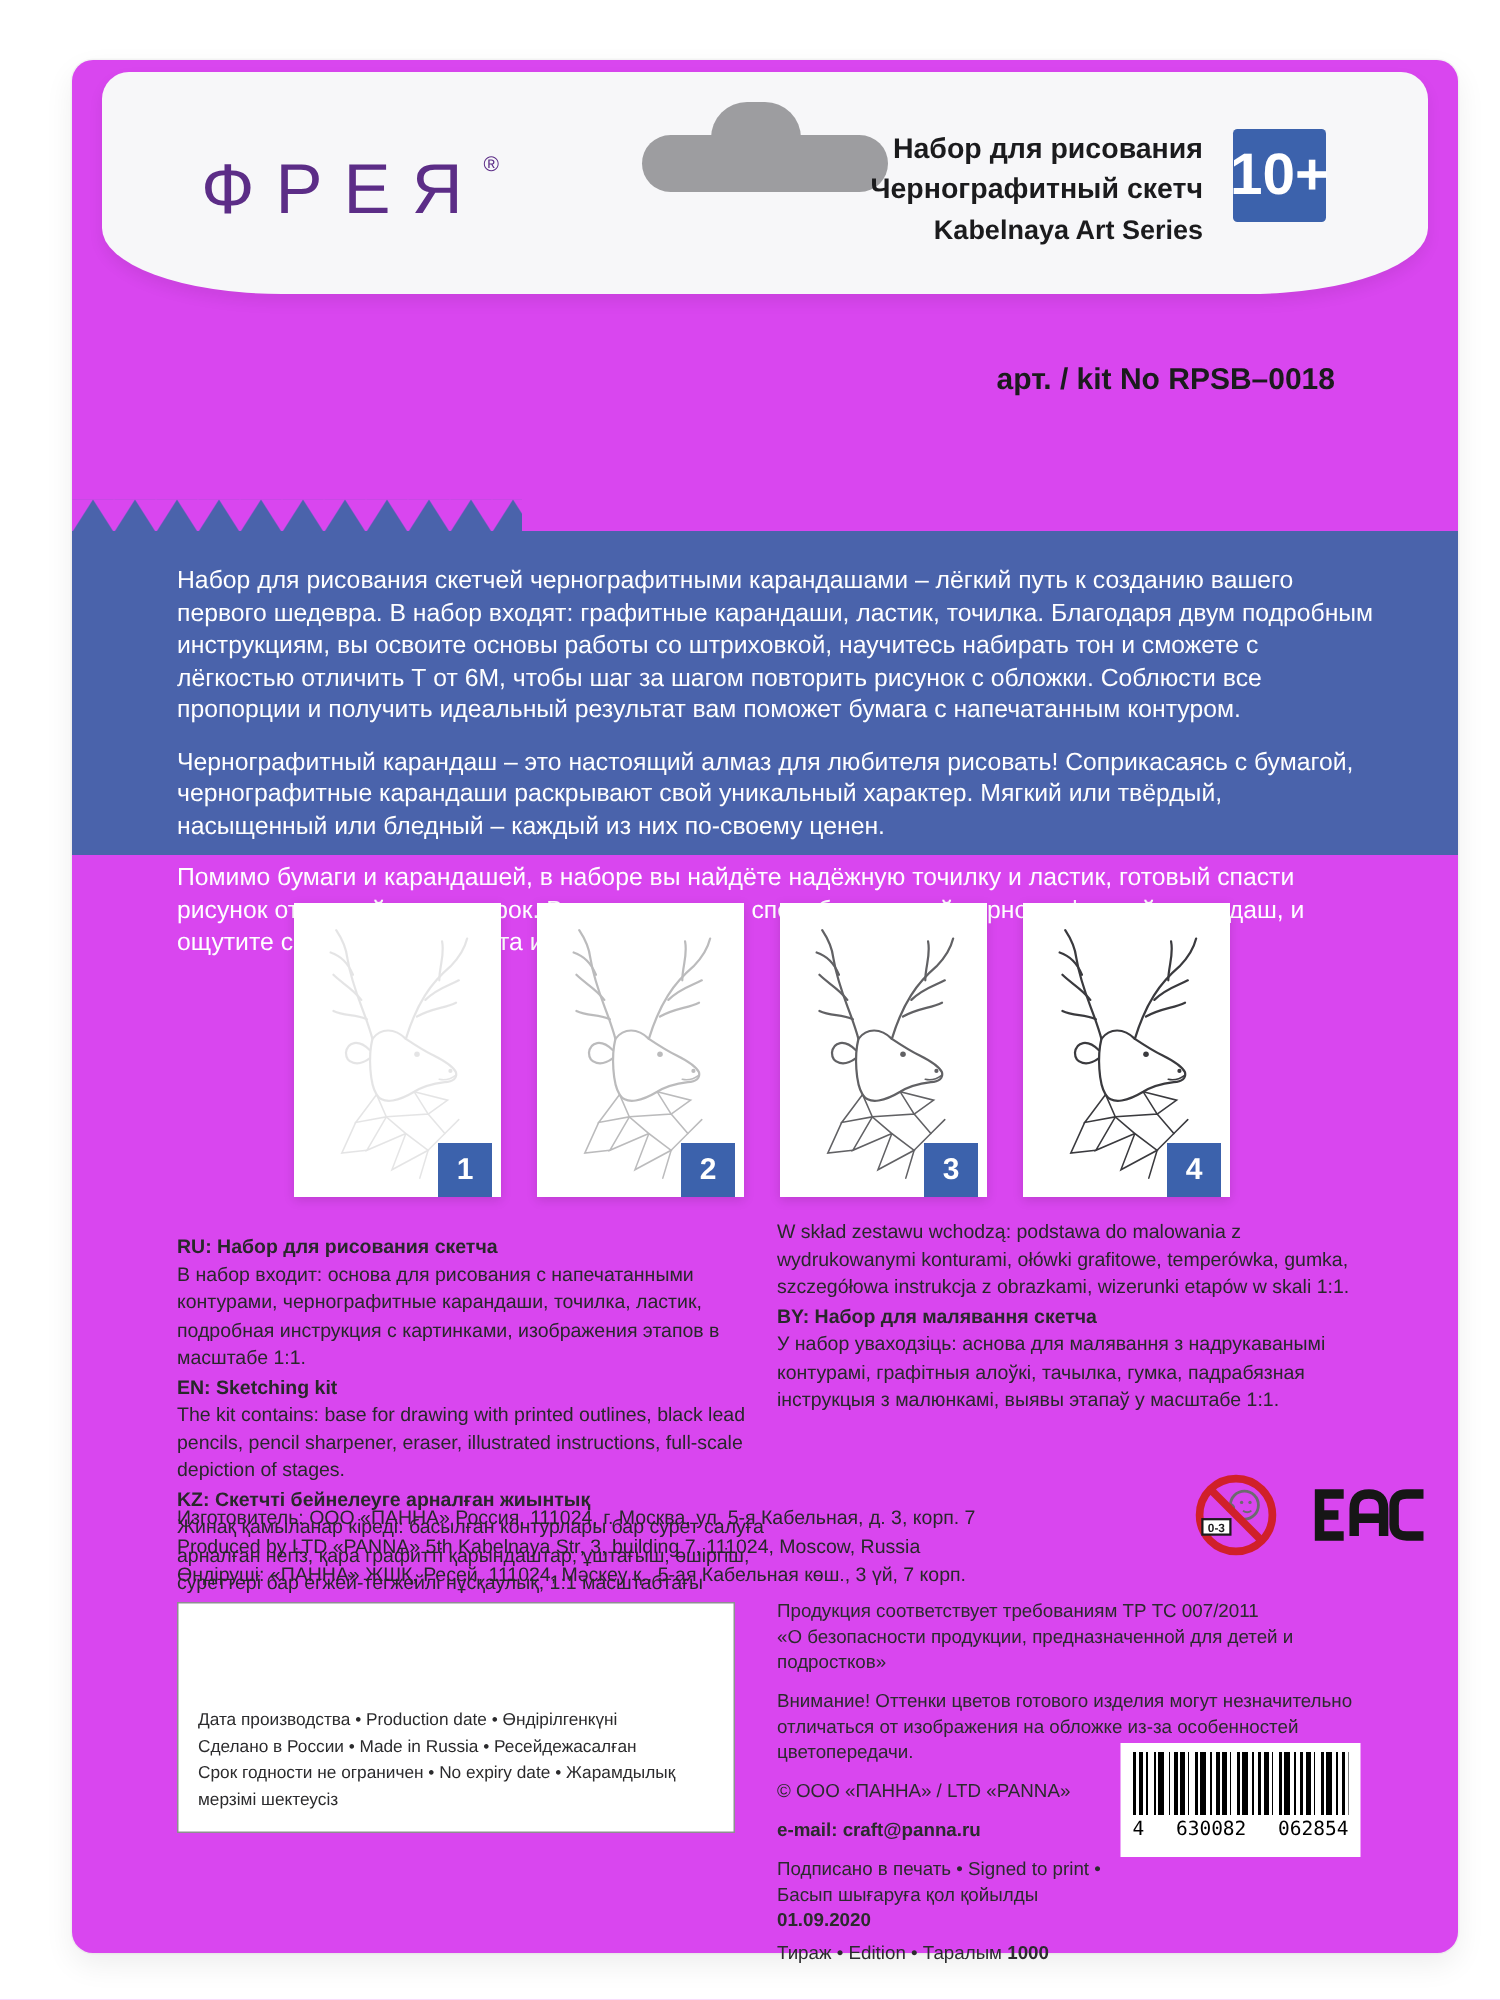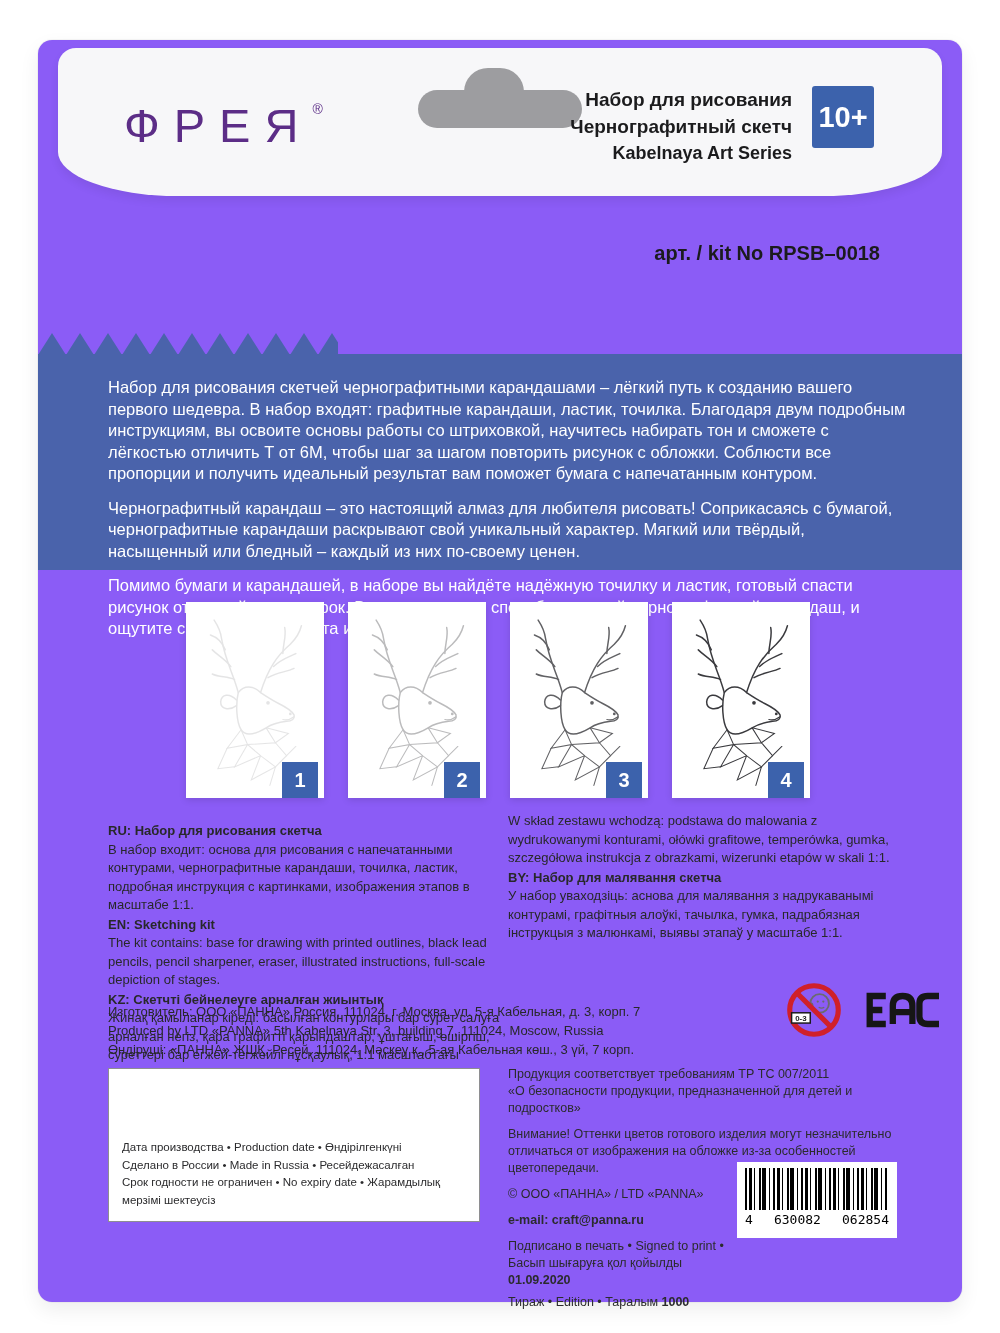--- a/index.html
+++ b/index.html
@@ -1,40 +1,40 @@
 <!DOCTYPE html>
 <html><head>
 <meta charset="utf-8">
 <style>
   * { margin:0; padding:0; box-sizing:border-box; }
   html,body { background:#ffffff; font-family:"Liberation Sans", sans-serif; }
   .page { position:relative; width:1000px; height:1333px; margin:0 auto; background:#fff; overflow:hidden; }
 
-  .card { position:absolute; left:38px; top:40px; width:924px; height:1262px;
-          background:#8b5cf6; border-radius:14px;
+  .card { position:absolute; left:48px; top:40px; width:924px; height:1262px;
+          background:#d946ef; border-radius:14px;
           box-shadow:0 0 0 1px rgba(0,0,0,.035), 0 8px 20px rgba(0,0,0,.07); }
 
   .flap { position:absolute; left:20px; right:20px; top:8px; height:148px;
           background:#f7f7f9; border-radius:18px 18px 120px 120px / 18px 18px 44px 44px;
           box-shadow:0 5px 10px rgba(0,0,0,.07); }
 
   .tab-main { position:absolute; top:42px; left:50%; transform:translateX(-50%);
           width:164px; height:38px; border-radius:19px; background:#9d9da0; }
   .tab-bump { position:absolute; top:20px; left:50%; transform:translateX(-60%);
           width:60px; height:42px; border-radius:24px 24px 0 0; background:#9d9da0; }
 
   .brand { position:absolute; left:66px; top:50px; color:#5c2d87;
            font-size:47px; letter-spacing:14px; font-weight:normal; }
   .brand sup { font-size:14px; letter-spacing:0; vertical-align:28px; }
 
   .series { position:absolute; right:150px; top:38px; width:330px; text-align:right;
             font-size:19px; font-weight:bold; color:#1b1b1d; line-height:27px; }
   .series .en { font-size:18px; }
   .age-badge { position:absolute; right:68px; top:38px; width:62px; height:62px;
-            background:#3c62ac; border-radius:3px; color:#fff; font-size:29px; font-weight:bold;
+            background:#3c62ac; border-radius:3px; color:#fff; font-size:39px; font-weight:bold;
             display:flex; align-items:center; justify-content:center; }
 
   .title-block { position:absolute; left:70px; top:200px; font-size:23px; font-weight:bold;
             color:#1b1b1d; line-height:35px; letter-spacing:.4px; }
   .sku { position:absolute; right:82px; top:202px; font-size:20px; font-weight:bold; color:#1b1b1d; }
 
   .band { position:absolute; left:0; right:0; top:293px; height:237px; }
   .band-zz { position:absolute; left:0; right:0; top:0; height:22px; display:block; }
   .band-body { position:absolute; left:0; right:0; top:21px; bottom:0; background:#4a63ab; }
   .band-text { position:absolute; left:70px; right:56px; top:44px; color:#ffffff;

